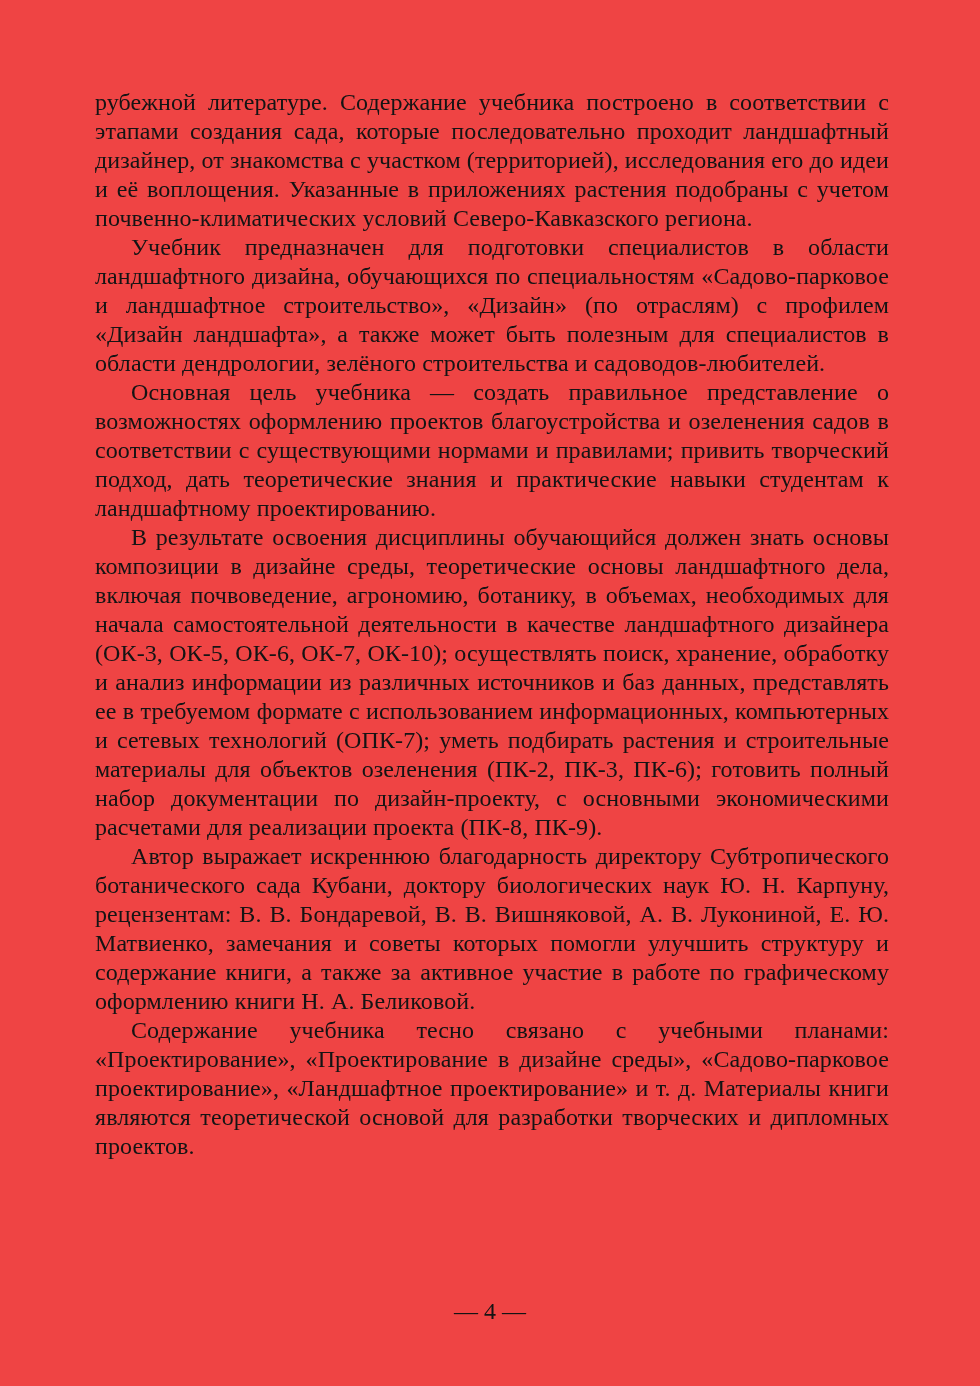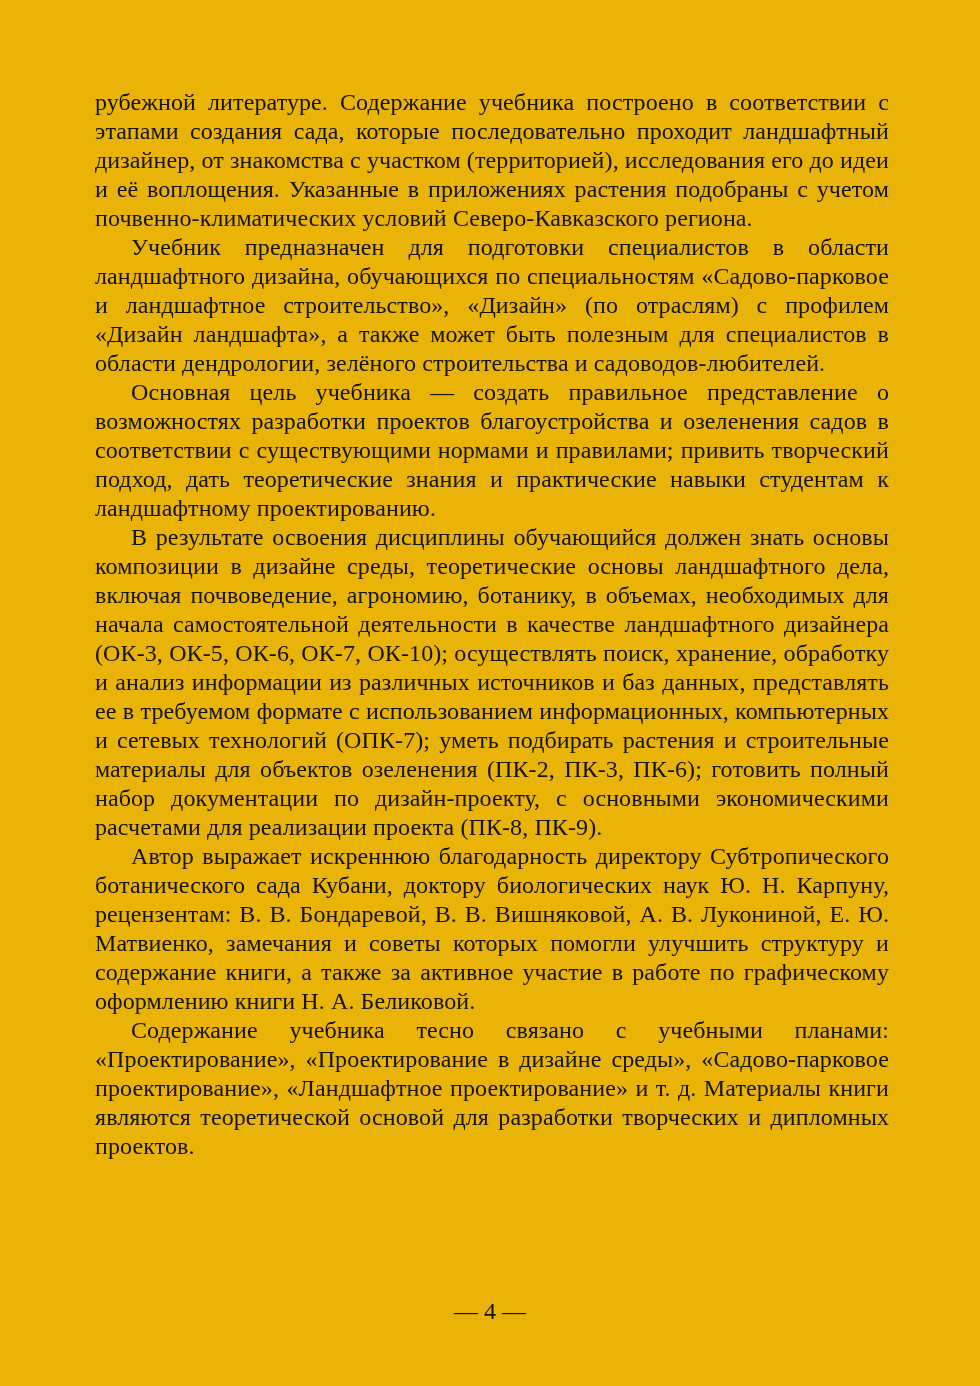--- a/index.html
+++ b/index.html
@@ -11,21 +11,21 @@
     width: 980px;
     height: 1386px;
     position: relative;
     overflow: hidden;
     font-family: "Liberation Serif", "DejaVu Serif", serif;
     color: #141414;
   }
   .page {
     position: absolute;
     inset: 0;
-    background: #eab308;
+    background: #ef4444;
   }
   .text-block {
     position: absolute;
     left: 95px;
     top: 88px;
     width: 794px;
     font-size: 24px;
     line-height: 29px;
     text-align: justify;
     hyphens: auto;
@@ -52,21 +52,21 @@
   }
 </style>
 </head>
 <body>
 
 <div class="page">
 
   <div class="text-block">
     <p class="no-indent">рубежной литературе. Содержание учебника построено в соответствии с этапами создания сада, которые последовательно проходит ландшафтный дизайнер, от знакомства с участком (территорией), исследования его до идеи и её воплощения. Указанные в приложениях растения подобраны с учетом почвенно-климатических условий Северо-Кавказского региона.</p>
     <p>Учебник предназначен для подготовки специалистов в области ландшафтного дизайна, обучающихся по специальностям «Садово-парковое и ландшафтное строительство», «Дизайн» (по отраслям) с профилем «Дизайн ландшафта», а также может быть полезным для специалистов в области дендрологии, зелёного строительства и садоводов-любителей.</p>
-    <p>Основная цель учебника — создать правильное представление о возможностях разработки проектов благоустройства и озеленения садов в соответствии с существующими нормами и правилами; привить творческий подход, дать теоретические знания и практические навыки студентам к ландшафтному проектированию.</p>
+    <p>Основная цель учебника — создать правильное представление о возможностях оформлению проектов благоустройства и озеленения садов в соответствии с существующими нормами и правилами; привить творческий подход, дать теоретические знания и практические навыки студентам к ландшафтному проектированию.</p>
     <p>В результате освоения дисциплины обучающийся должен знать основы композиции в дизайне среды, теоретические основы ландшафтного дела, включая почвоведение, агрономию, ботанику, в объемах, необходимых для начала самостоятельной деятельности в качестве ландшафтного дизайнера (ОК-3, ОК-5, ОК-6, ОК-7, ОК-10); осуществлять поиск, хранение, обработку и анализ информации из различных источников и баз данных, представлять ее в требуемом формате с использованием информационных, компьютерных и сетевых технологий (ОПК-7); уметь подбирать растения и строительные материалы для объектов озеленения (ПК-2, ПК-3, ПК-6); готовить полный набор документации по дизайн-проекту, с основными экономическими расчетами для реализации проекта (ПК-8, ПК-9).</p>
     <p>Автор выражает искреннюю благодарность директору Субтропического ботанического сада Кубани, доктору биологических наук Ю. Н. Карпуну, рецензентам: В. В. Бондаревой, В. В. Вишняковой, А. В. Лукониной, Е. Ю. Матвиенко, замечания и советы которых помогли улучшить структуру и содержание книги, а также за активное участие в работе по графическому оформлению книги Н. А. Беликовой.</p>
     <p>Содержание учебника тесно связано с учебными планами: «Проектирование», «Проектирование в дизайне среды», «Садово-парковое проектирование», «Ландшафтное проектирование» и т. д. Материалы книги являются теоретической основой для разработки творческих и дипломных проектов.</p>
   </div>
 
   <div class="page-footer">— 4 —</div>
 
 </div>
 
 </body></html>

